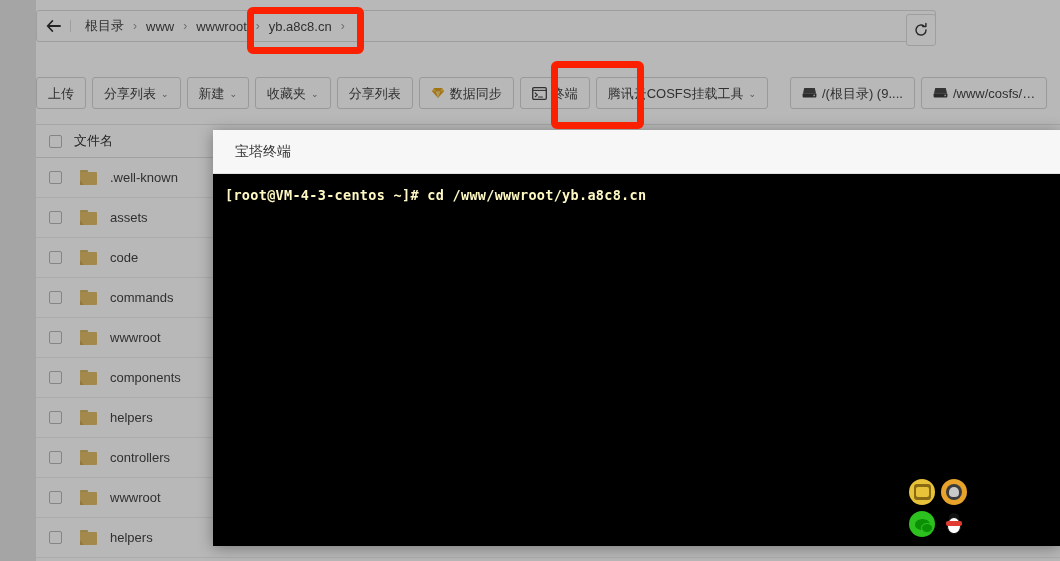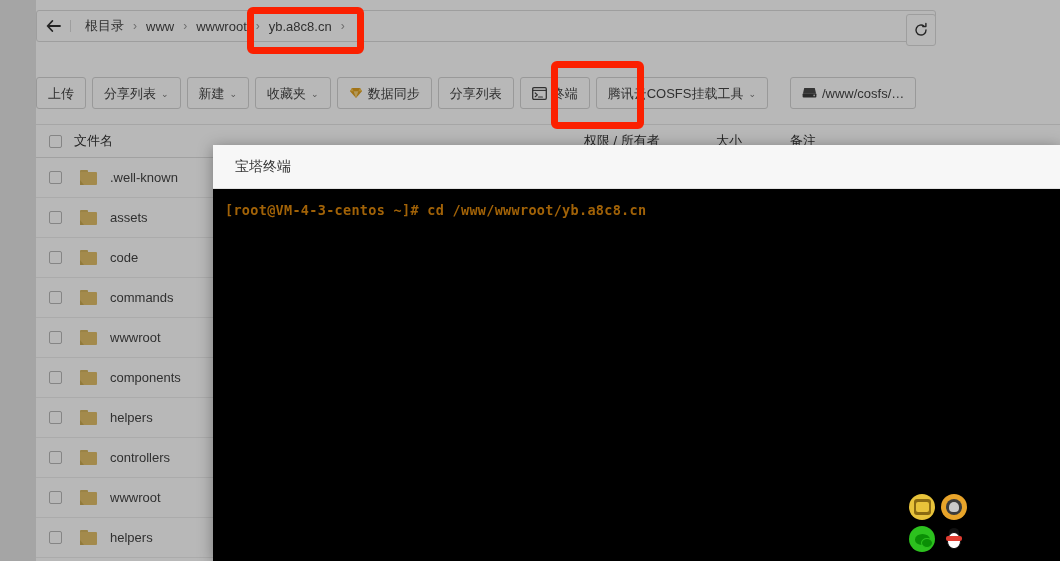--- a/index.html
+++ b/index.html
@@ -207,21 +207,21 @@
     left: 0; top: 0;
     width: 36px; height: 561px;
     background: rgba(0,0,0,0.10);
     z-index: 21;
   }
 
   
   .term-modal {
     position: absolute;
     left: 213px;
-    top: 145px;
+    top: 130px;
     width: 847px;
     height: 416px;
     z-index: 40;
     background: #000;
     box-shadow: 0 2px 14px rgba(0,0,0,0.35);
     overflow: hidden;
   }
   .term-head {
     height: 44px;
     background: #f7f7f7;
@@ -234,21 +234,21 @@
   }
   .term-body {
     position: absolute;
     left: 0; right: 0;
     top: 44px; bottom: 0;
     background: #000000;
     padding: 12px 10px 22px 12px;
     font-family: "DejaVu Sans Mono", "Liberation Mono", monospace;
     font-size: 13.5px;
     line-height: 18px;
-    color: #a16207;
+    color: #fef9c3;
     letter-spacing: 0.3px;
     overflow: hidden;
   }
   .term-line { white-space: pre; font-weight: bold; }
   .cursor-block {
     display: inline-block;
     width: 8px;
     height: 14px;
     background: #ffffff;
     vertical-align: -2px;
@@ -421,50 +421,58 @@
         <span class="caret">⌄</span>
       </div>
 
 
       <div class="tbtn">
         <span>收藏夹</span>
         <span class="caret">⌄</span>
       </div>
 
       <div class="tbtn">
+        <span>分享列表</span>
+      </div>
+
+      <div class="tbtn">
         <svg width="14" height="12" viewBox="0 0 14 12">
           <path d="M3 1 L11 1 L13 4.2 L7 11 L1 4.2 Z" fill="#e0a020"></path>
           <path d="M3 1 L4.6 4.2 L1 4.2 Z" fill="#f5c451"></path>
           <path d="M11 1 L9.4 4.2 L13 4.2 Z" fill="#f5c451"></path>
           <path d="M4.6 4.2 L9.4 4.2 L7 11 Z" fill="#f7d37a"></path>
         </svg>
         <span>数据同步</span>
       </div>
 
       <div class="tbtn">
-        <span>分享列表</span>
-      </div>
-
-      <div class="tbtn">
         <svg width="15" height="13" viewBox="0 0 15 13">
           <rect x="0.7" y="0.7" width="13.6" height="11.6" rx="1.2" fill="none" stroke="#444" stroke-width="1.3"></rect>
           <path d="M0.7 3.4 L14.3 3.4" stroke="#444" stroke-width="1.1"></path>
           <path d="M3.2 6 L5.4 7.9 L3.2 9.7" stroke="#444" stroke-width="1.2" fill="none" stroke-linecap="round" stroke-linejoin="round"></path>
           <path d="M6.6 10 L10.4 10" stroke="#444" stroke-width="1.2" stroke-linecap="round"></path>
         </svg>
         <span>终端</span>
       </div>
 
       <div class="tbtn">
         <span>腾讯云COSFS挂载工具</span>
         <span class="caret">⌄</span>
       </div>
 
       <span class="tb-gap"></span>
 
+      <div class="tbtn">
+        <svg width="15" height="12" viewBox="0 0 15 12">
+          <path d="M2.2 1 L12.8 1 L14 6.2 L1 6.2 Z" fill="#4a4a4a"></path>
+          <rect x="0.6" y="6.2" width="13.8" height="4.4" rx="1" fill="#3c3c3c"></rect>
+          <circle cx="12.2" cy="8.4" r="0.9" fill="#cfcfcf"></circle>
+        </svg>
+        <span>/(根目录) (9....</span>
+      </div>
 
       <div class="tbtn">
         <svg width="15" height="12" viewBox="0 0 15 12">
           <path d="M2.2 1 L12.8 1 L14 6.2 L1 6.2 Z" fill="#4a4a4a"></path>
           <rect x="0.6" y="6.2" width="13.8" height="4.4" rx="1" fill="#3c3c3c"></rect>
           <circle cx="12.2" cy="8.4" r="0.9" fill="#cfcfcf"></circle>
         </svg>
         <span>/www/cosfs/…</span>
       </div>
     </div>

